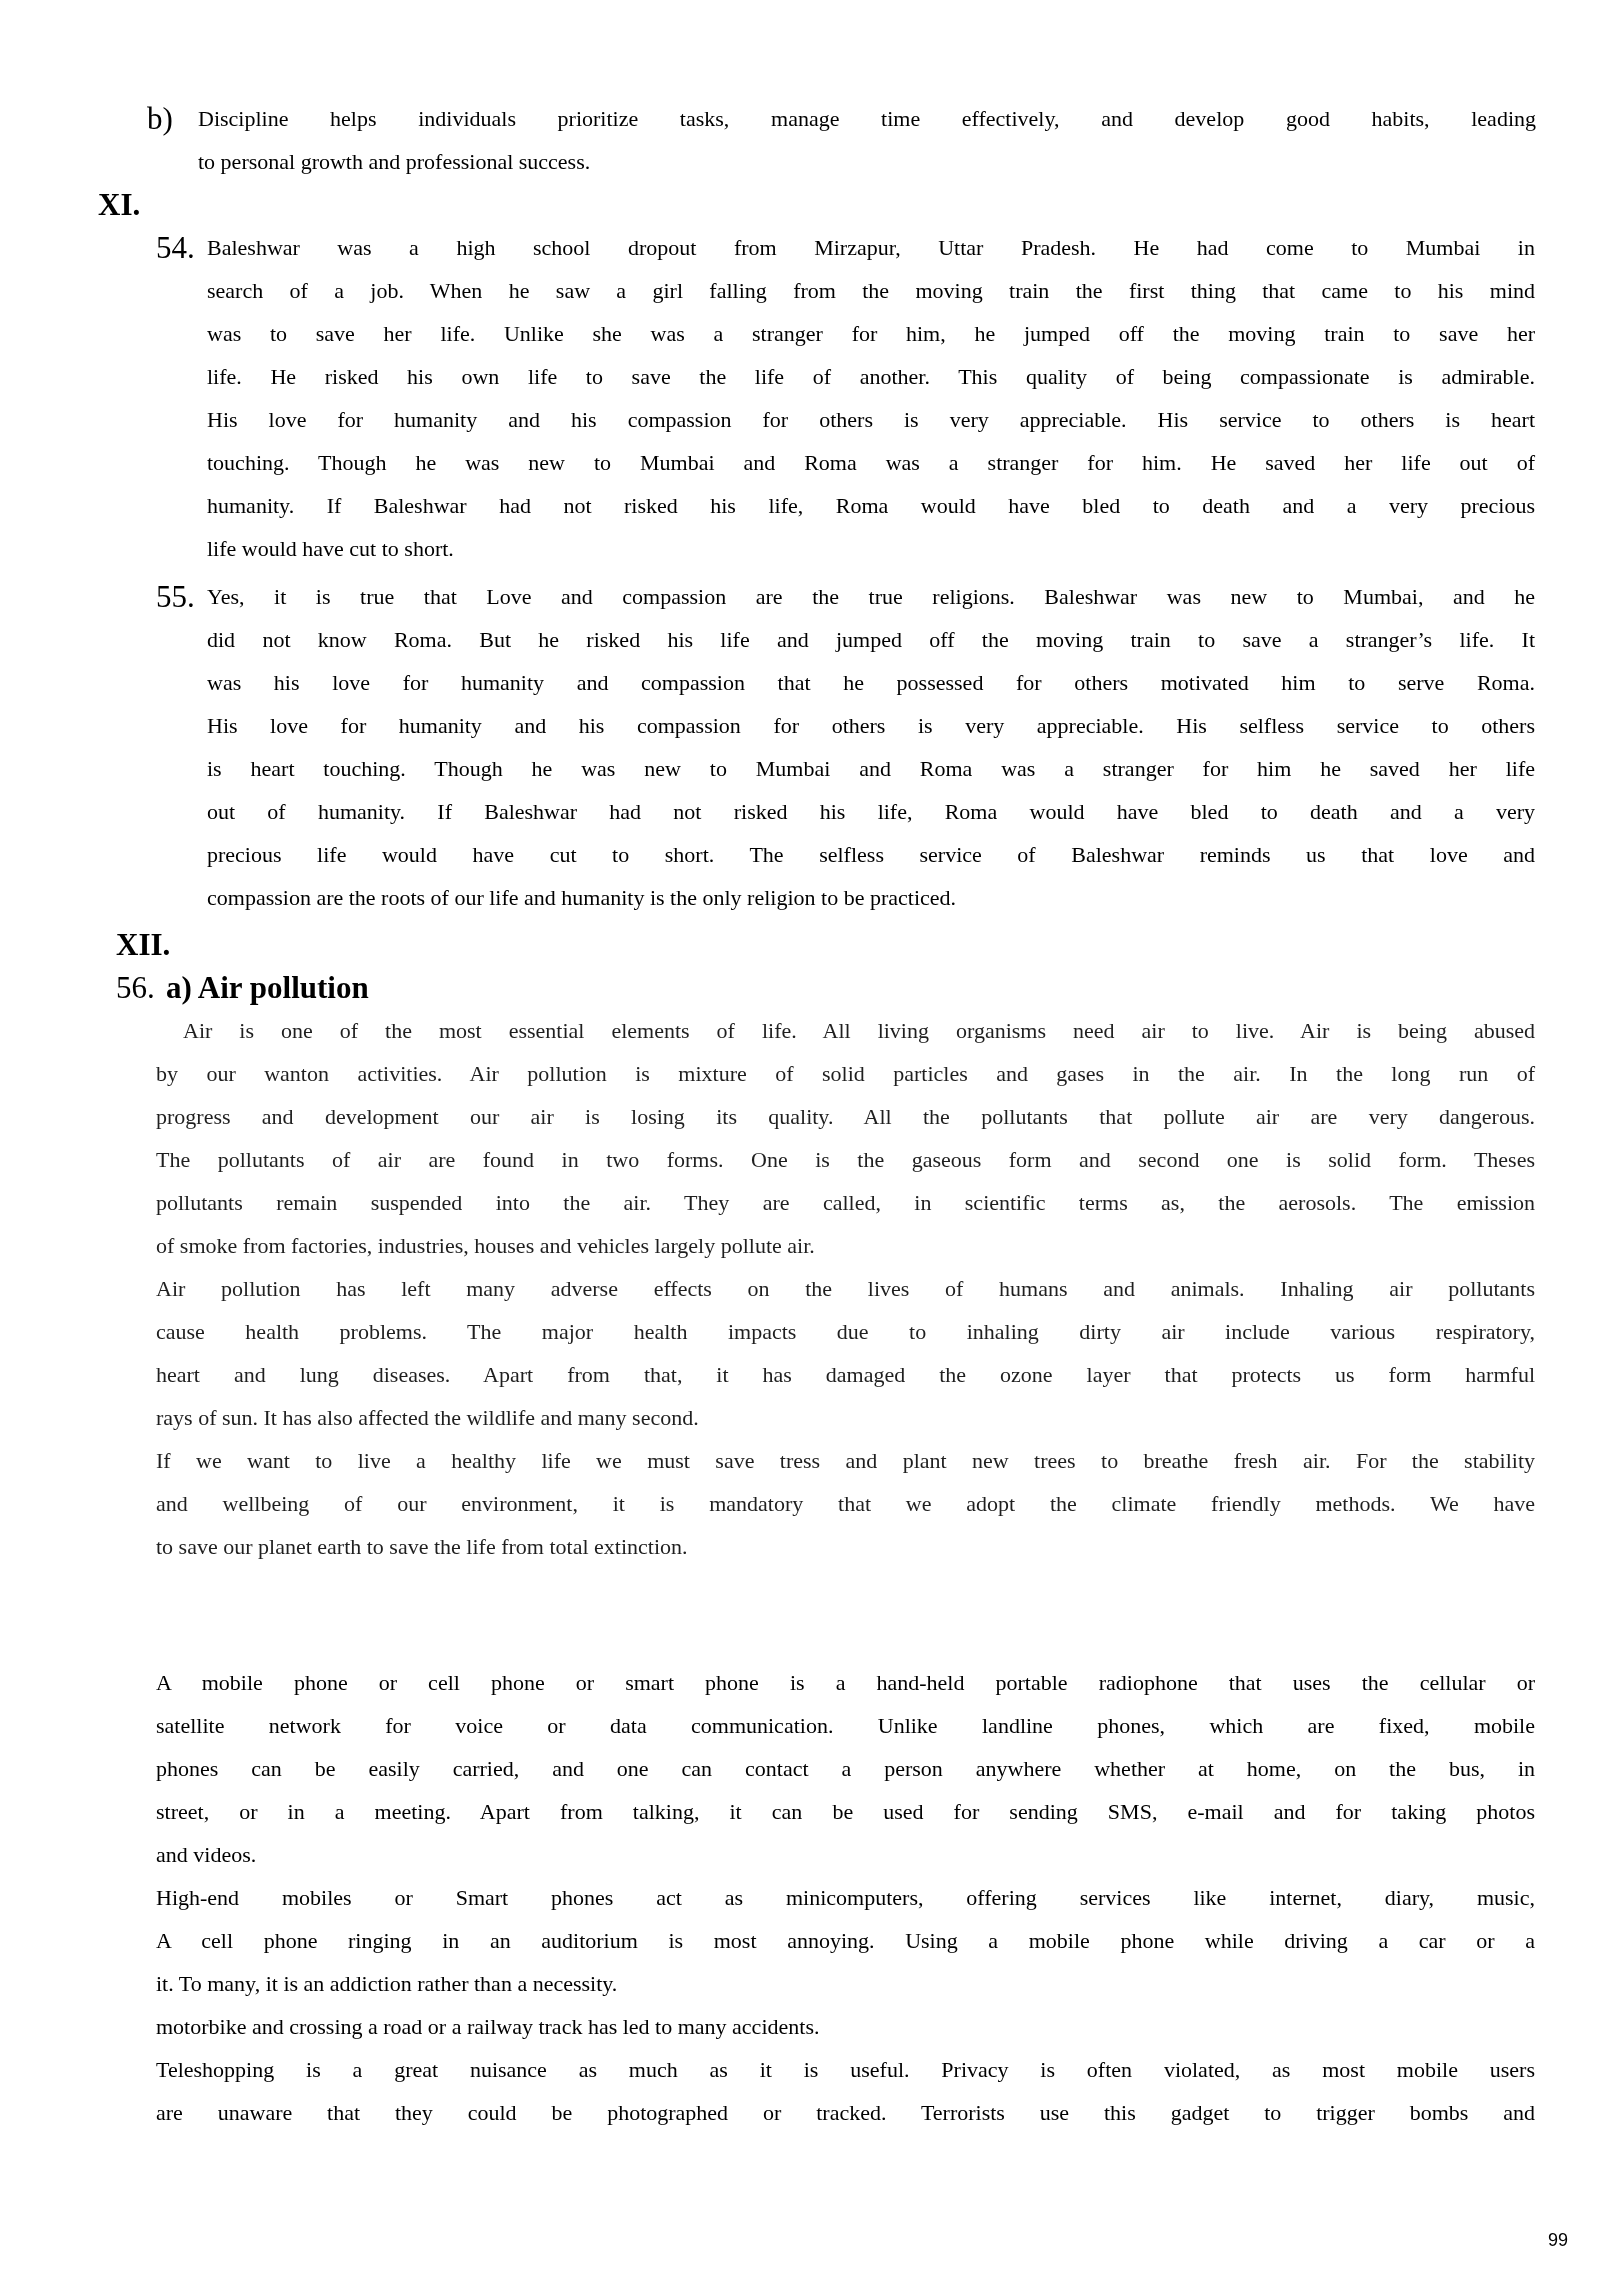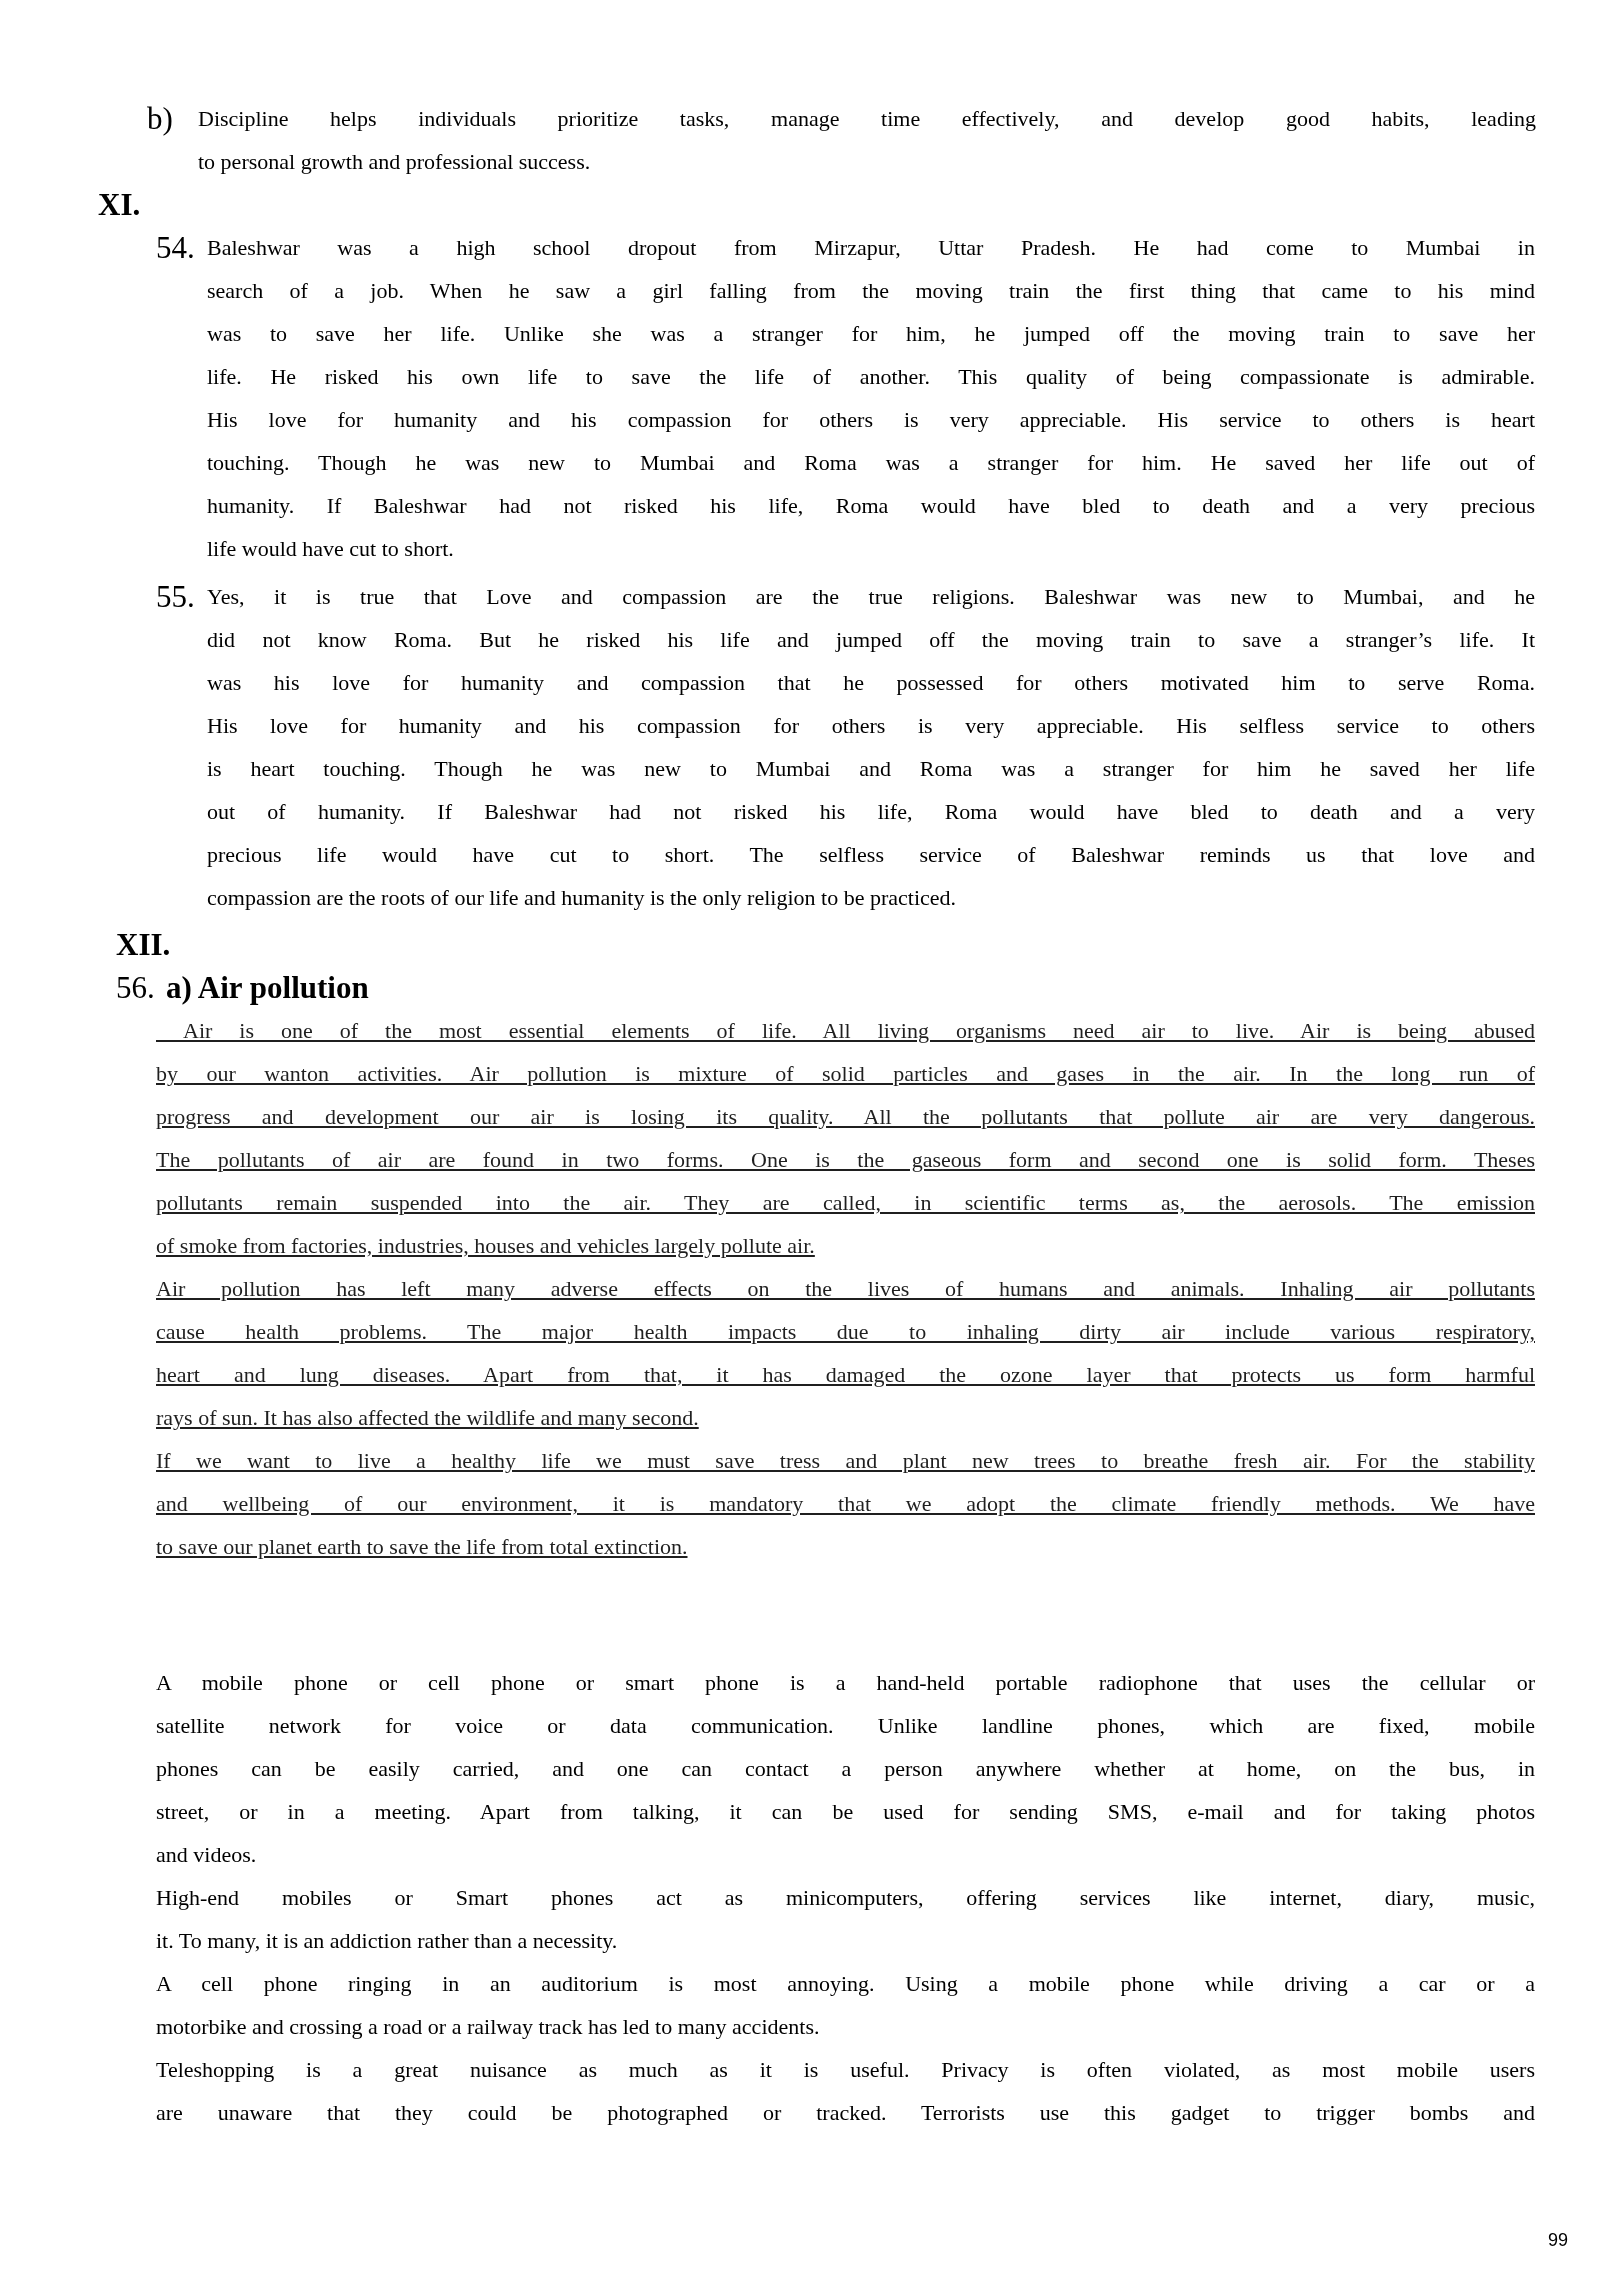--- a/index.html
+++ b/index.html
@@ -16,21 +16,21 @@
       color: #000000;
     }
     .page {
       position: absolute;
       left: 0;
       top: 0;
       width: 1622px;
       height: 2295px;
     }
     .bold { font-weight: bold; }
-    .gray { color: #1f1f1f; text-decoration: underline; }
+    .gray { color: #1f1f1f; }
     .block {
       position: absolute;
       font-size: 22px;
       line-height: 43px;
     }
     .block .l {
       display: block;
       text-align: justify;
       text-align-last: justify;
       height: 43px;
@@ -113,22 +113,22 @@
   </div>
 
 
   <div class="block" style="left:156px; top:1661px; width:1379px;">
     <span class="l">A mobile phone or cell phone or smart phone is a hand-held portable radiophone that uses the cellular or</span>
     <span class="l">satellite network for voice or data communication. Unlike landline phones, which are fixed, mobile</span>
     <span class="l">phones can be easily carried, and one can contact a person anywhere whether at home, on the bus, in</span>
     <span class="l">street, or in a meeting. Apart from talking, it can be used for sending SMS, e-mail and for taking photos</span>
     <span class="l last">and videos.</span>
     <span class="l">High-end mobiles or Smart phones act as minicomputers, offering services like internet, diary, music,</span>
+    <span class="l">A cell phone ringing in an auditorium is most annoying. Using a mobile phone while driving a car or a</span>
     <span class="l last">it. To many, it is an addiction rather than a necessity.</span>
-    <span class="l">A cell phone ringing in an auditorium is most annoying. Using a mobile phone while driving a car or a</span>
     <span class="l last">motorbike and crossing a road or a railway track has led to many accidents.</span>
     <span class="l">Teleshopping is a great nuisance as much as it is useful. Privacy is often violated, as most mobile users</span>
     <span class="l">are unaware that they could be photographed or tracked. Terrorists use this gadget to trigger bombs and</span>
   </div>
 
   <span class="page-number">99</span>
 
 </div>
 
 

